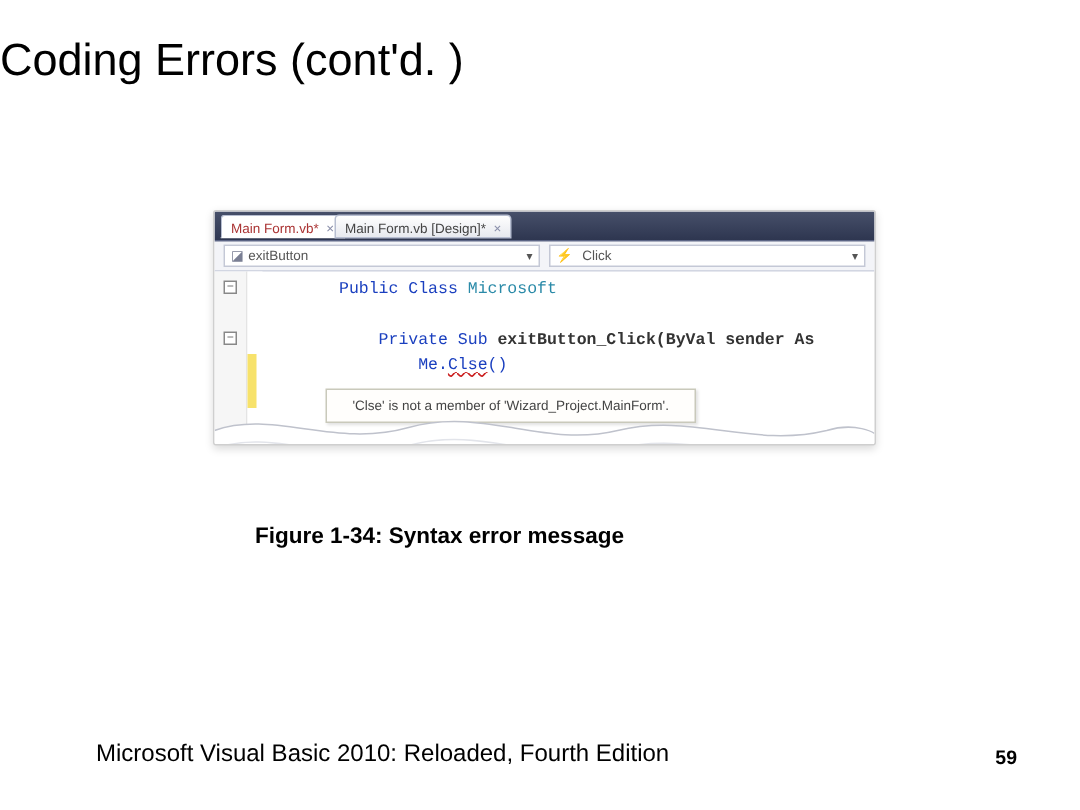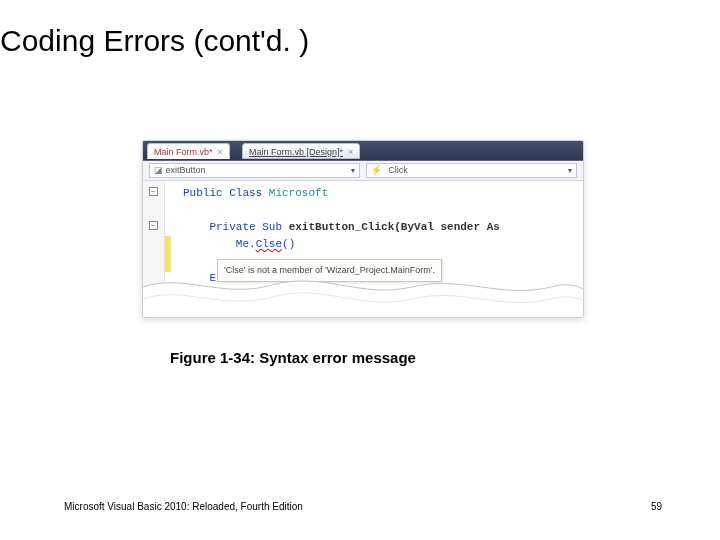--- a/index.html
+++ b/index.html
@@ -1,44 +1,44 @@
 <!DOCTYPE html>
 <html><head>
 <meta charset="utf-8">
 <style>
   * { box-sizing: border-box; margin: 0; padding: 0; }
   html, body { width: 720px; height: 540px; background: #fff; font-family: Arial, Helvetica, sans-serif; color: #000; }
   .slide { position: relative; width: 720px; height: 540px; }
   .title { position: absolute; top: 24px; left: 0; width: 100%; font-size: 30px; font-weight: 400; }
   .caption { position: absolute; left: 170px; top: 349px; font-size: 15px; font-weight: bold; }
-  .footer { position: absolute; left: 64px; bottom: 28px; font-size: 10px; }
-  .pagenum { position: absolute; right: 58px; bottom: 28px; font-size: 10px; }
+  .footer { position: absolute; left: 64px; bottom: 28px; font-size: 16px; }
+  .pagenum { position: absolute; right: 42px; bottom: 28px; font-size: 13px; font-weight: bold; }
 
   .shot {
-    position: absolute; left: 142px; top: 140px; width: 442px; height: 178px;
+    position: absolute; left: 142px; top: 140px; width: 442px; height: 157px;
     background: #fff; border: 1px solid #cfcfcf; border-radius: 2px;
     box-shadow: 0 2px 6px rgba(0,0,0,0.15);
     overflow: hidden;
   }
   .tabstrip {
     position: relative; height: 20px;
     background: linear-gradient(#47506a,#2e3650);
     border-bottom: 1px solid #5b6484;
     font-size: 9px;
   }
   .tab {
     position: absolute; top: 2px; height: 16px; line-height: 16px;
     padding: 0 6px; color: #444; border: 1px solid #b7bed1;
     background: linear-gradient(#fefefe,#e7e9ef);
     border-top-left-radius: 3px; border-top-right-radius: 3px;
   }
   .tab.active { background: #fff; color:#a33; border-bottom-color:#fff; }
   .tab .x { float: right; margin-left: 5px; color:#8a8faa; }
   .tab1 { left: 4px; }
-  .tab2 { left: 99px; text-decoration: underline; }
+  .tab2 { left: 80px; }
 
   .dropstrip {
     height: 20px; background: #f3f4f8; border-bottom: 1px solid #d2d6e2;
     display: flex; align-items: center; padding: 0 6px; gap: 6px;
   }
   .dd {
     flex: 1; height: 15px; background: #fff; border: 1px solid #c4c8d6;
     font-size: 9px; line-height: 13px; padding: 0 4px;
     display: flex; align-items: center; justify-content: space-between;
     color: #555;
@@ -46,27 +46,27 @@
   .dd .chev { color:#555; font-size:8px; }
   .dd .bolt { color:#caa400; margin-right:3px; font-size:9px; }
   .dd .left { display:flex; align-items:center; gap:3px; }
 
   .codearea { position: relative; font-family: Consolas, "Courier New", monospace; font-size: 11px; line-height: 17px; }
   .gutter { position:absolute; left:0; top:0; bottom:0; width:22px; background:#f6f6f6; border-right:1px solid #e4e4e4; }
   .boxglyph { position:absolute; left:6px; width:9px; height:9px; border:1px solid #888; background:#fff; font-size:8px; line-height:7px; text-align:center; color:#666; }
   .margin2 { position:absolute; left:22px; top:0; bottom:0; width:10px; background:#fff; border-right:0; }
   .yellowbar { position:absolute; left:22px; width:6px; background:#f7e26b; }
   .code { padding: 4px 6px 6px 40px; white-space: pre; }
-  .kw { color:#1a3fbf; }
+  .kw { color:#1a3fbf;margin-left:43px; }
   .typ { color:#2a8aa8; }
   .id { color:#333;font-weight:bold; }
   .err { color:#1a3fbf; }
   .err span.ul { text-decoration: underline wavy #cc2222; text-decoration-skip-ink: none; }
   .tooltip {
-    position:absolute; left:74px; top:78px; padding:2px 6px;
+    position:absolute; left:74px; top:78px; padding:2px 17px;
     background:#fffefc; border:1px solid #c9c9bb; font-size:9px; color:#444;
     box-shadow: 1px 1px 2px rgba(0,0,0,0.12);
     font-family: 'Segoe UI', Tahoma, Arial, sans-serif;
   }
   .tornwrap { position:absolute; left:0; right:0; bottom:0; height:58px; pointer-events:none; }
   .torn { position:absolute; width:100%; height:100%; }
   .obj-dropdown-icon { font-size:9px; color:#7a7f94; }
 </style>
 </head>
 <body>

